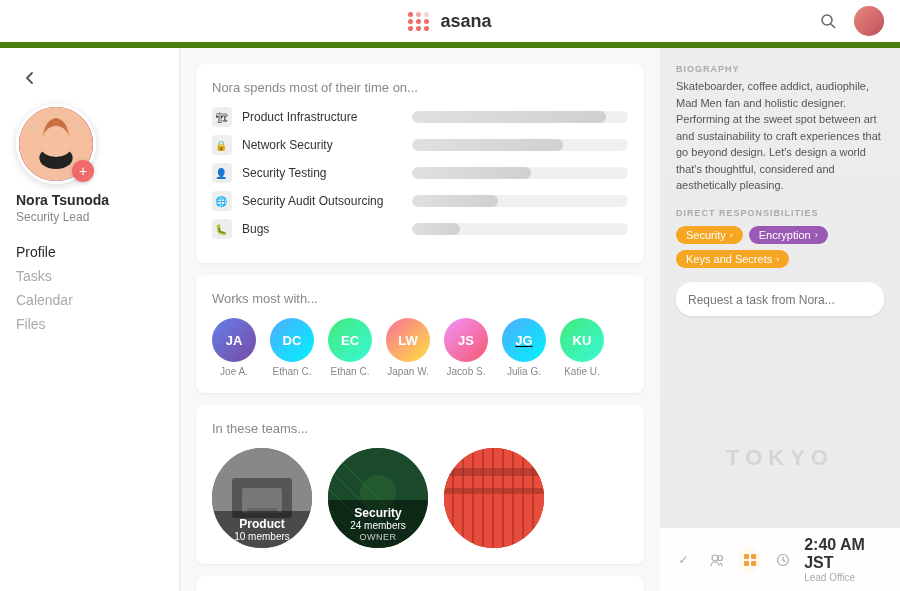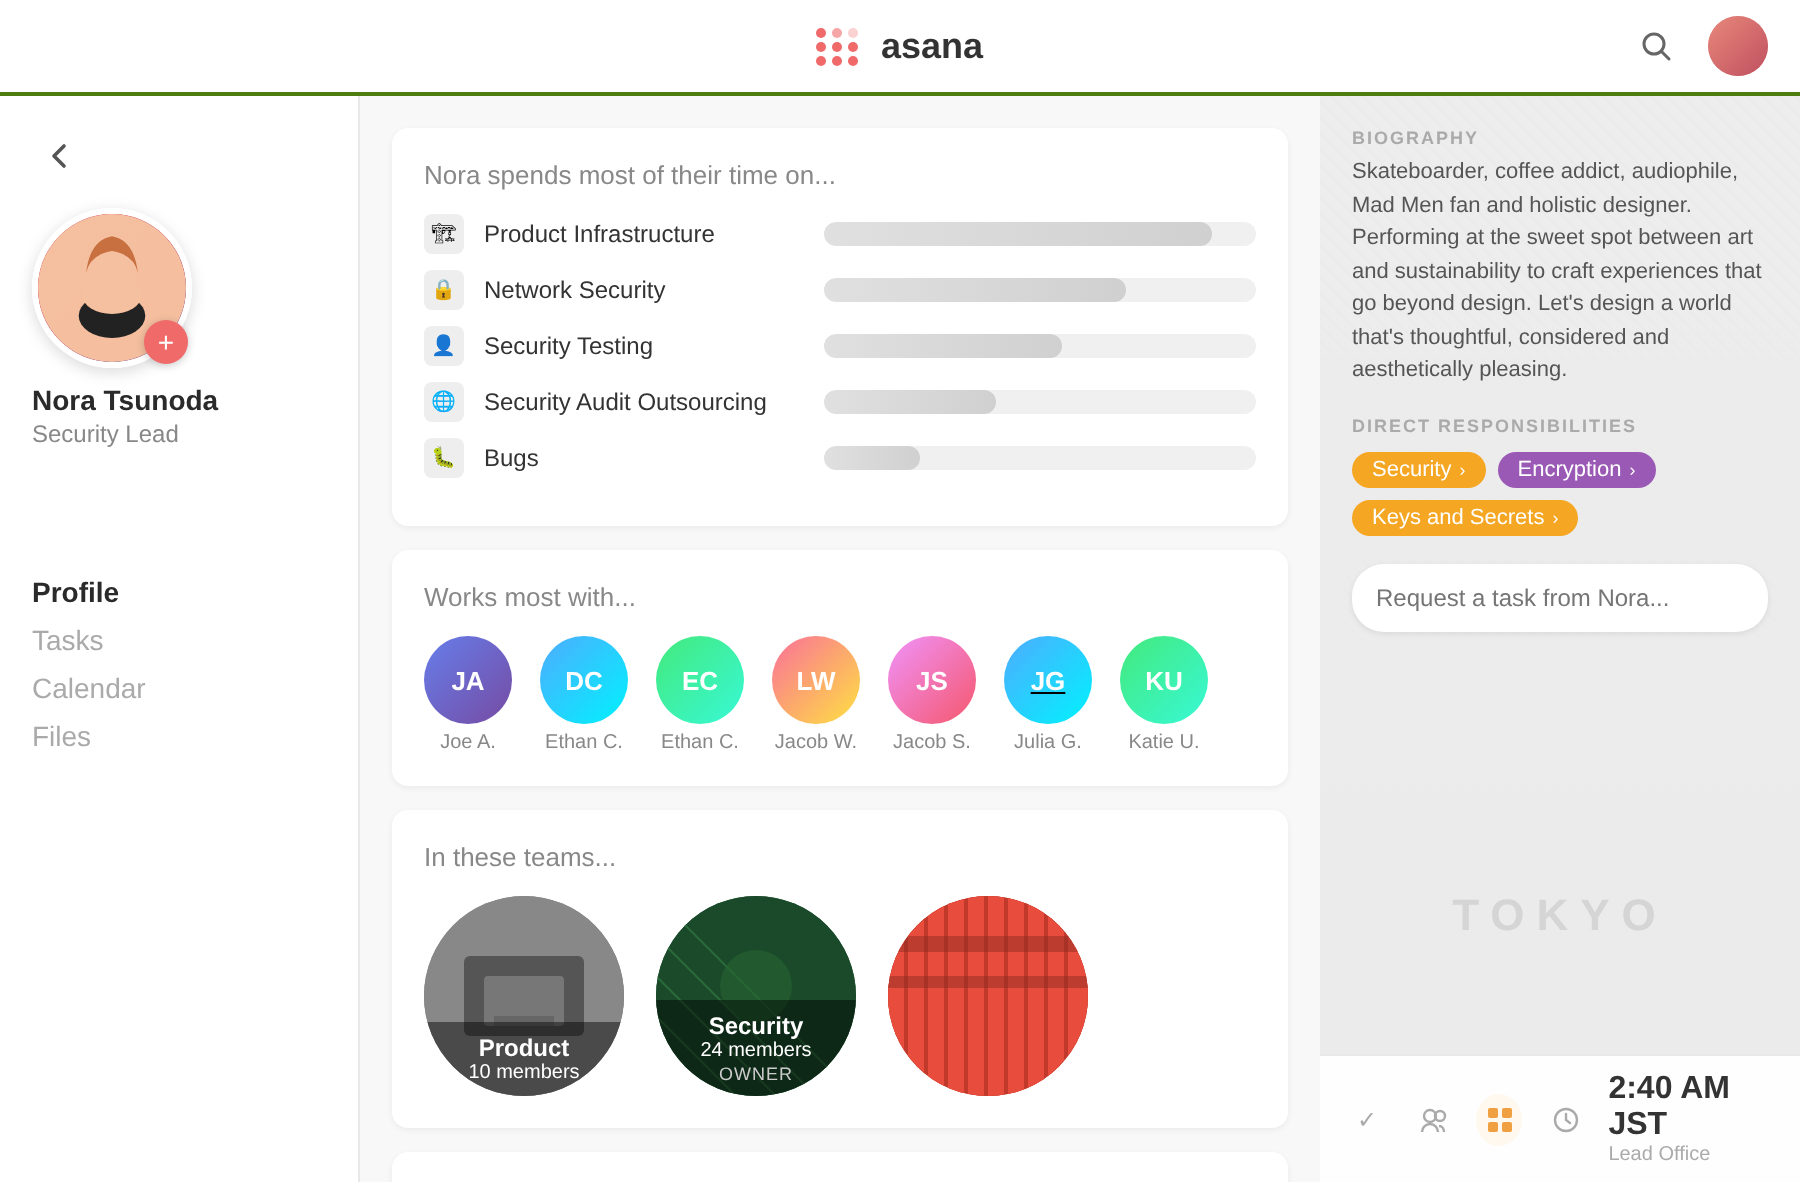--- a/index.html
+++ b/index.html
@@ -1,19 +1,19 @@
 <!DOCTYPE html>
 <html><head>
   <meta charset="utf-8">
   <style>
     * { box-sizing: border-box; margin: 0; padding: 0; }
     body { font-family: -apple-system, BlinkMacSystemFont, 'Segoe UI', sans-serif; background: #f5f5f5; width: 900px; height: 591px; overflow: hidden; display: flex; flex-direction: column; }
 
     
-    .header { background: #fff; height: 48px; display: flex; align-items: center; justify-content: center; border-bottom: 2px solid #4d7c0f; position: relative; flex-shrink: 0; }
+    .header { background: #fff; height: 48px; display: flex; align-items: center; justify-content: center; border-bottom: 6px solid #4d7c0f; position: relative; flex-shrink: 0; }
     .header-logo { display: flex; align-items: center; gap: 6px; font-size: 18px; font-weight: 600; color: #333; }
     .header-logo .dot-grid { display: grid; grid-template-columns: repeat(3,6px); gap: 2px; margin-right: 4px; }
     .header-logo .dot { width: 5px; height: 5px; border-radius: 50%; background: #f06a6a; }
     .header-logo .dot:nth-child(1) { background: #f06a6a; }
     .header-logo .dot:nth-child(2) { background: #f06a6a; opacity: 0.6; }
     .header-logo .dot:nth-child(3) { background: #f06a6a; opacity: 0.3; }
     .header-right { position: absolute; right: 16px; top: 50%; transform: translateY(-50%); display: flex; align-items: center; gap: 12px; }
     .search-icon-btn { width: 28px; height: 28px; display: flex; align-items: center; justify-content: center; cursor: pointer; color: #666; }
     .avatar-header { width: 30px; height: 30px; border-radius: 50%; background: linear-gradient(135deg, #e8a0a0, #c06060); cursor: pointer; overflow: hidden; display: flex; align-items: center; justify-content: center; font-size: 12px; color: #fff; }
 
@@ -23,21 +23,21 @@
     
     .sidebar { width: 180px; background: #fff; padding: 16px; border-right: 1px solid #e8e8e8; flex-shrink: 0; display: flex; flex-direction: column; align-items: flex-start; }
     .back-btn { width: 28px; height: 28px; display: flex; align-items: center; justify-content: center; cursor: pointer; color: #666; margin-bottom: 12px; }
     .profile-avatar-wrap { position: relative; margin-bottom: 8px; }
     .profile-avatar { width: 80px; height: 80px; border-radius: 50%; background: linear-gradient(135deg, #f5a0a0, #e06060); overflow: hidden; border: 3px solid #fff; box-shadow: 0 2px 8px rgba(0,0,0,0.15); }
     .profile-avatar-placeholder { width: 100%; height: 100%; background: linear-gradient(145deg, #e8887a, #c05060, #4a90d9); display: flex; align-items: center; justify-content: center; }
     .add-btn { position: absolute; bottom: 2px; right: 2px; width: 22px; height: 22px; background: #f06a6a; border-radius: 50%; display: flex; align-items: center; justify-content: center; color: #fff; font-size: 14px; cursor: pointer; box-shadow: 0 1px 4px rgba(0,0,0,0.2); }
     .profile-name { font-size: 14px; font-weight: 600; color: #2a2a2a; margin-bottom: 2px; }
     .profile-role { font-size: 12px; color: #888; margin-bottom: 16px; }
     .nav-item { font-size: 14px; color: #333; padding: 4px 0; cursor: pointer; width: 100%; }
-    .nav-item.active { font-weight: 700; color: #2a2a2a; margin-top: 44px; }
+    .nav-item.active { font-weight: 400; color: #2a2a2a; }
     .nav-item:not(.active) { color: #aaa; }
 
     
     .content { flex: 1; overflow-y: auto; padding: 16px; background: #f8f8f8; }
     .card { background: #fff; border-radius: 8px; padding: 16px; margin-bottom: 12px; box-shadow: 0 1px 3px rgba(0,0,0,0.06); }
     .card-title { font-size: 13px; color: #888; margin-bottom: 12px; }
     .bar-item { display: flex; align-items: center; margin-bottom: 8px; gap: 10px; }
     .bar-icon { width: 20px; height: 20px; border-radius: 4px; background: #eee; display: flex; align-items: center; justify-content: center; font-size: 10px; flex-shrink: 0; }
     .bar-track { flex: 1; height: 12px; background: #f0f0f0; border-radius: 6px; overflow: hidden; }
     .bar-fill { height: 100%; border-radius: 6px; background: linear-gradient(90deg, #e0e0e0, #d0d0d0); }
@@ -239,21 +239,21 @@
         <div class="collab-item">
           <div class="collab-avatar av-ethan">
               <div class="av-text">EC</div>
             </div>
           <div class="collab-name">Ethan C.</div>
         </div>
         <div class="collab-item">
           <div class="collab-avatar av-louis">
               <div class="av-text">LW</div>
             </div>
-          <div class="collab-name">Jacob W.</div>
+          <div class="collab-name">Japan W.</div>
         </div>
         <div class="collab-item">
           <div class="collab-avatar av-jacob">
               <div class="av-text">JS</div>
             </div>
           <div class="collab-name">Jacob S.</div>
         </div>
         <div class="collab-item">
           <div class="collab-avatar av-julia">
               <div class="av-text">JG</div>

